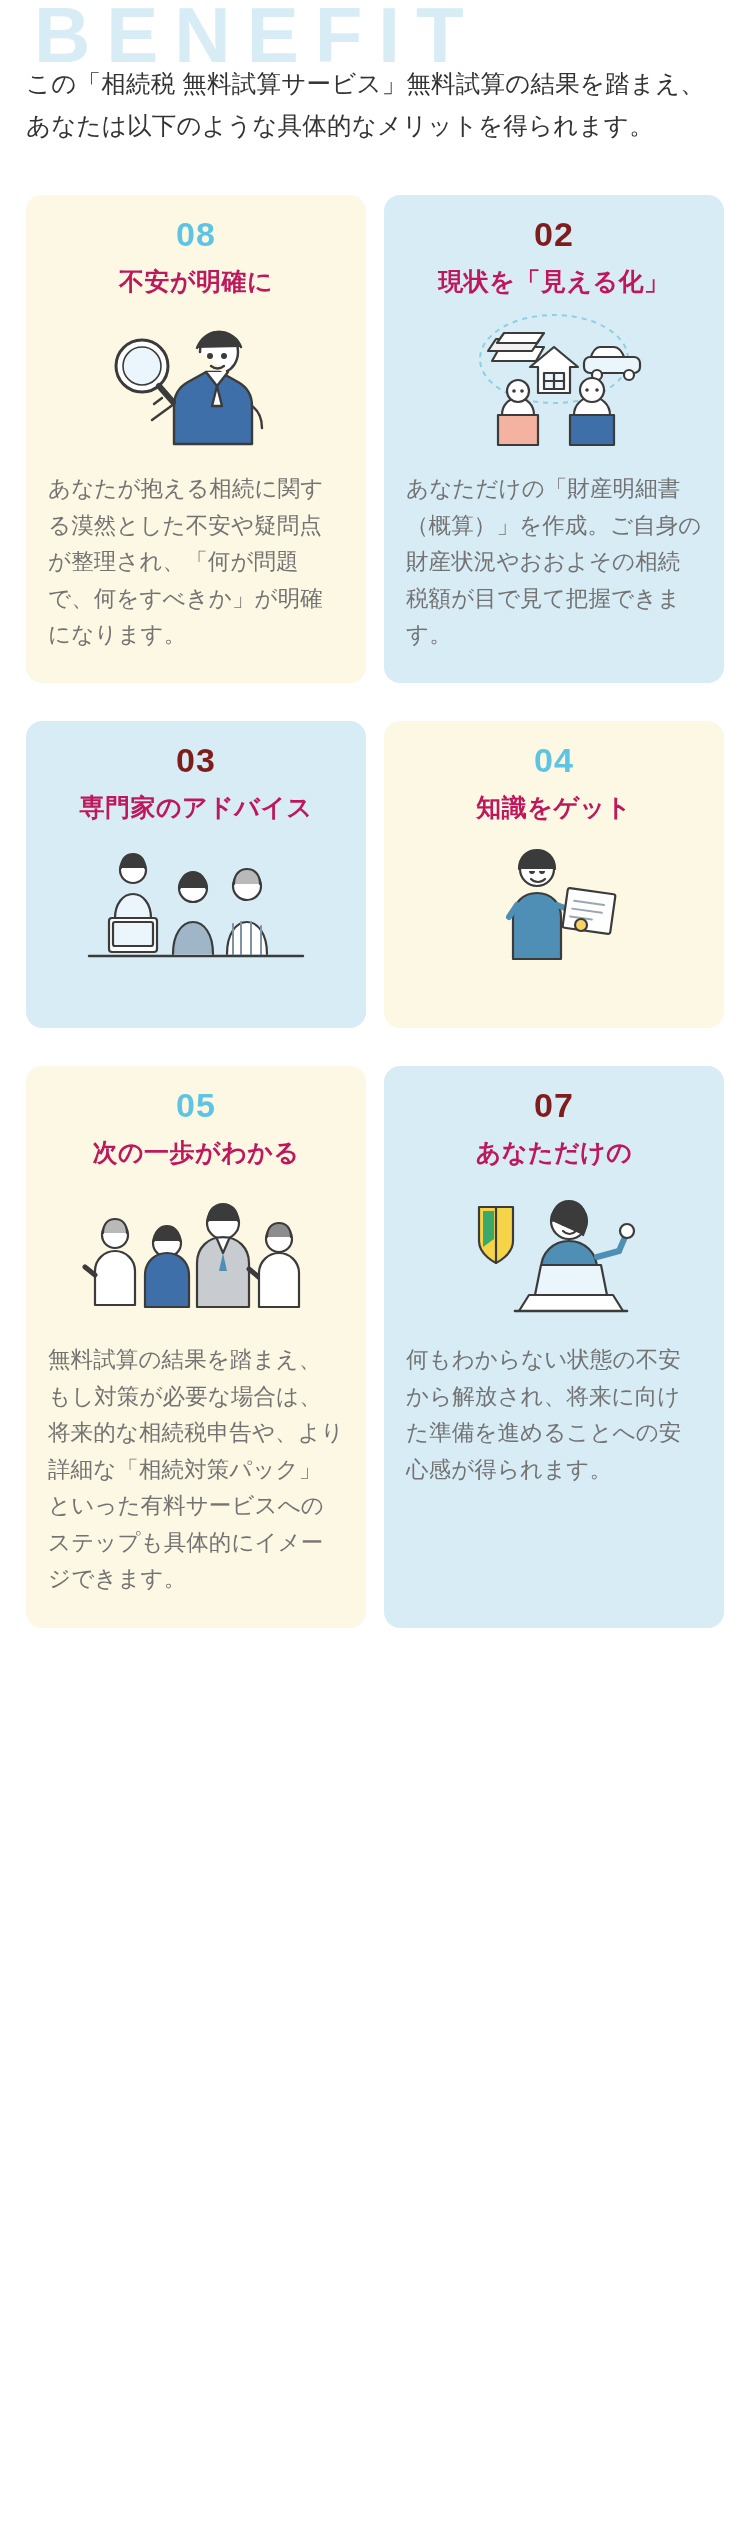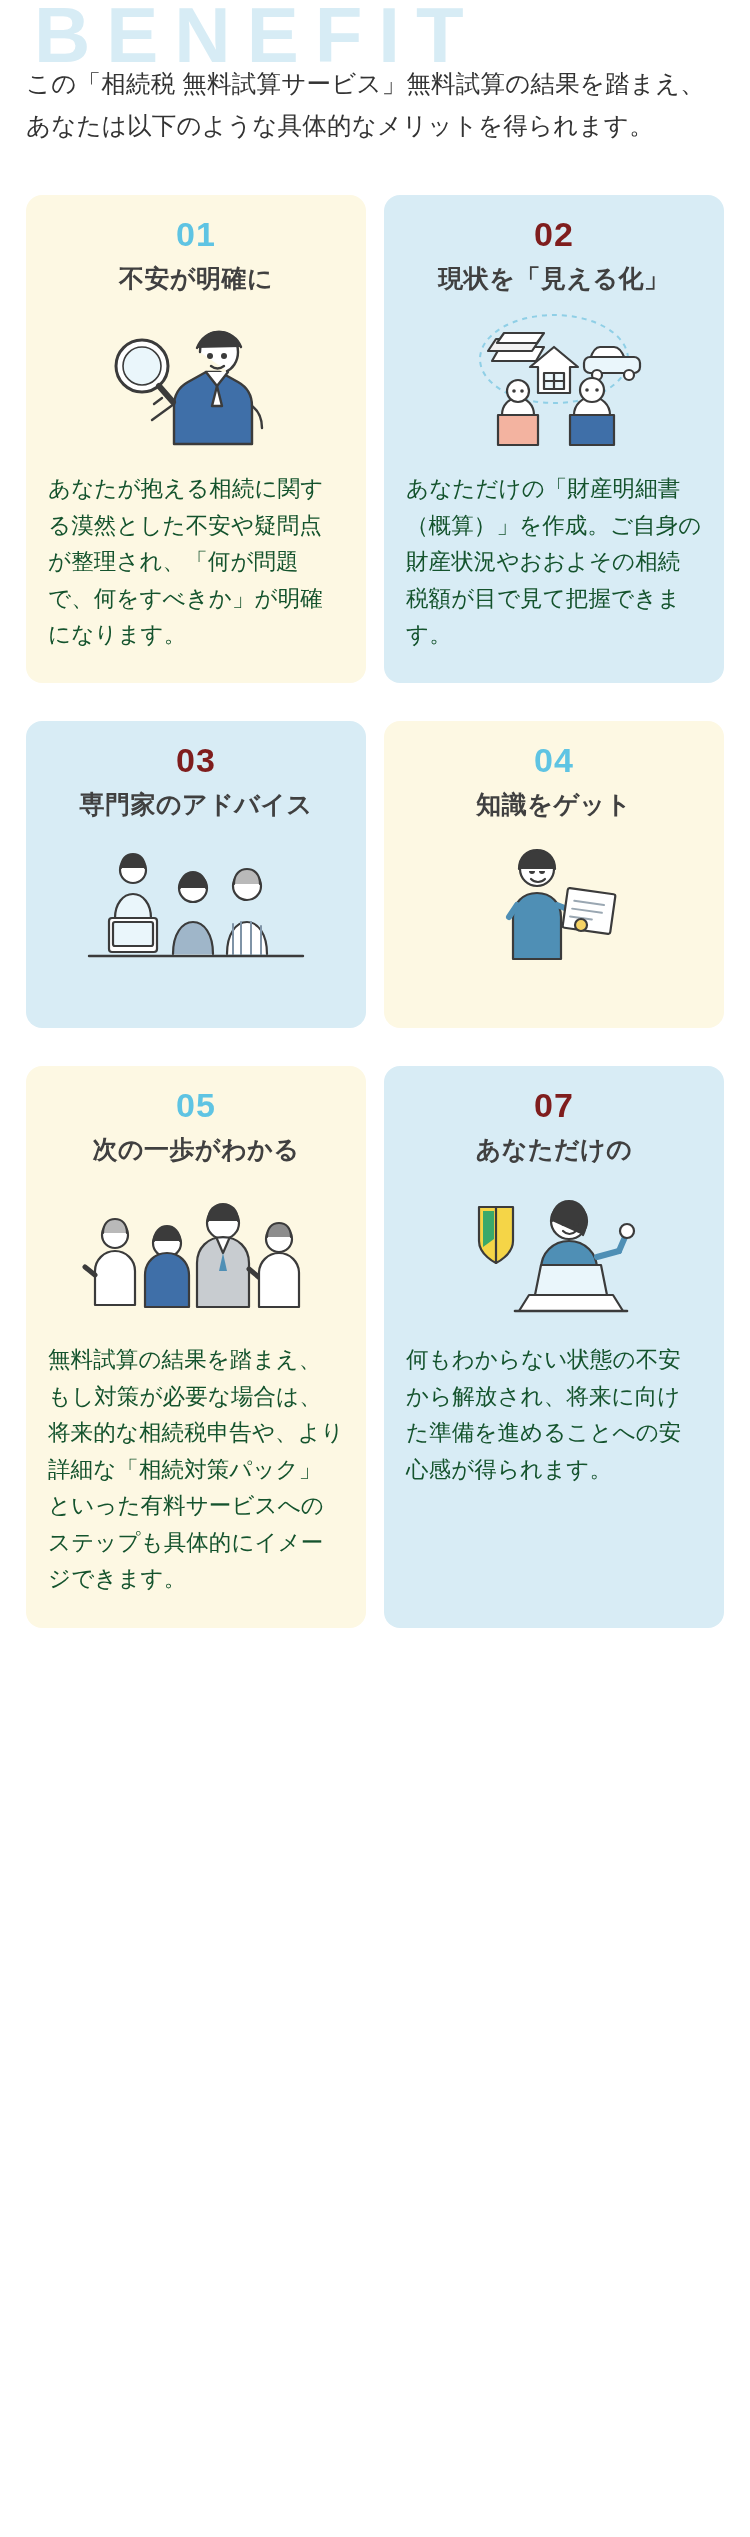--- a/index.html
+++ b/index.html
@@ -76,63 +76,62 @@
     line-height: 1;
     letter-spacing: 1px;
     margin-bottom: 14px;
   }
   .card.cream .card-num { color: #5fc4e3; }
   .card.blue  .card-num { color: #7f1d1d; }
 
   .card-title {
     font-size: 25px;
     font-weight: 700;
-    color: #404040;
+    color: #be185d;
     letter-spacing: 0.5px;
     text-align: center;
     line-height: 1.3;
     margin-bottom: 6px;
-    font-family: Liberation Mono, monospace;
   }
 
   .card-illu {
     width: 100%;
     height: 150px;
     display: flex;
     align-items: center;
     justify-content: center;
     margin: 4px 0 14px 0;
   }
   .card-illu svg { display: block; }
 
   .card-body {
     font-size: 22.5px;
     line-height: 1.62;
-    color: #14532d;
+    color: #737373;
     letter-spacing: 0.1px;
     width: 100%;
     text-align: left;
   }
 
   
   .cards > .card { height: 100%; }
 </style>
 </head>
 <body>
 
 <div class="page">
 
   <div class="watermark">BENEFIT</div>
 
   <p class="intro">この「相続税 無料試算サービス」無料試算の結果を踏まえ、あなたは以下のような具体的なメリットを得られます。</p>
 
   <div class="cards">
 
     <div class="card cream">
-      <div class="card-num">01</div>
+      <div class="card-num">08</div>
       <div class="card-title">不安が明確に</div>
       <div class="card-illu">
         <svg width="200" height="148" viewBox="0 0 200 148" aria-hidden="true">
           <g fill="none" stroke="#3b3b3b" stroke-width="2.4" stroke-linecap="round" stroke-linejoin="round">
             <path d="M104 44c0-12 8-20 19-20s19 8 19 20c0 10-6 17-11 19" fill="#ffffff"></path>
             <path d="M101 40c4-10 12-16 22-16s19 6 22 15" fill="#3b3b3b"></path>
             <circle cx="128" cy="48" r="3" fill="#3b3b3b" stroke="none"></circle>
             <circle cx="114" cy="48" r="3" fill="#3b3b3b" stroke="none"></circle>
             <path d="M115 58c4 3 9 3 13 0"></path>
             <path d="M110 64l-18 10c-9 5-14 14-14 24v38h78V98c0-10-5-19-14-24l-18-10z" fill="#3f6fa8" stroke="#3b3b3b"></path>

